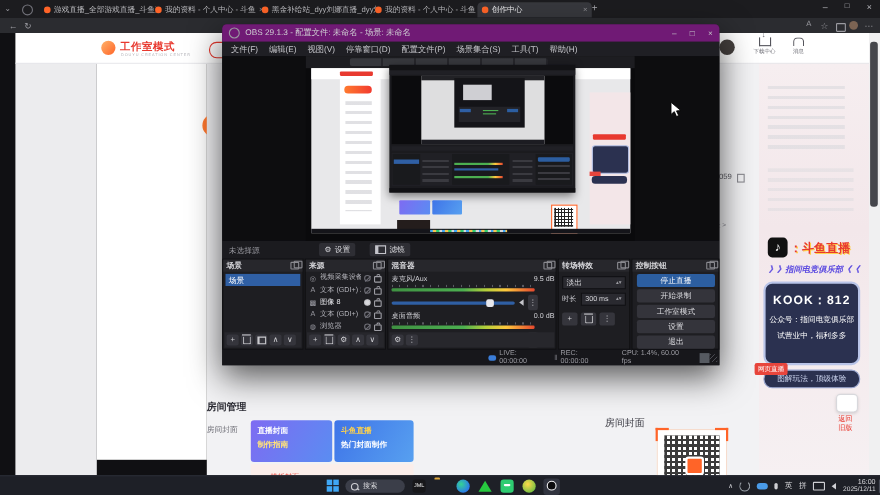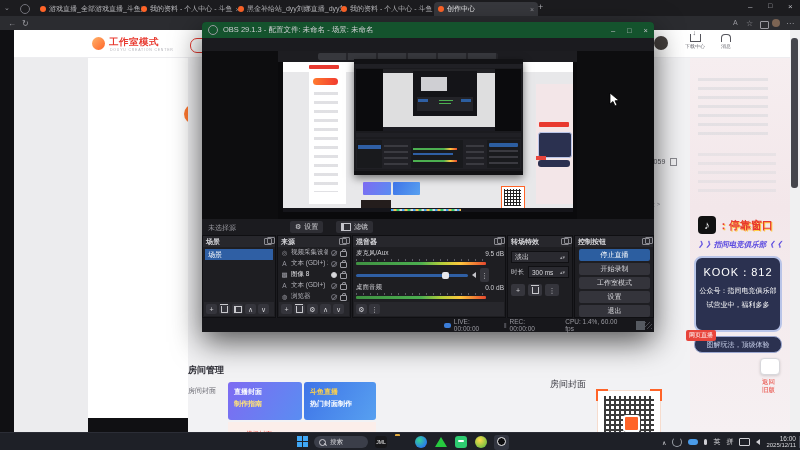--- a/index.html
+++ b/index.html
@@ -32,21 +32,21 @@
   .nav2{position:absolute;left:121px;font-size:8px;color:#60606a;}
   .arr{position:absolute;left:176px;color:#a0a0a8;font-size:6px;}
   .livebtn{left:96px;top:46px;width:64px;height:20px;border-radius:11px;
       background:linear-gradient(90deg,#ff7a2f,#f23b2f);display:flex;align-items:center;
       justify-content:center;gap:4px;color:#fff;font-size:8.5px;font-weight:bold;}
   .bars{display:inline-flex;gap:1px;align-items:flex-end;height:7px;}
   .bars i{width:1.5px;background:#fff;display:block;}
   
   .obs{left:202px;top:22px;width:452px;height:310px;background:#1b1b1f;border-radius:4px 4px 0 0;
        box-shadow:0 10px 30px rgba(0,0,0,.65);}
-  .obs-title{left:0;top:0;width:452px;height:16px;background:#14532d;border-radius:4px 4px 0 0;
+  .obs-title{left:0;top:0;width:452px;height:16px;background:#701a75;border-radius:4px 4px 0 0;
        display:flex;align-items:center;padding:0 6px;box-sizing:border-box;font-size:7.5px;color:#cfcfd3;gap:5px;}
   .obs-menu{left:0;top:16px;width:452px;height:13px;background:#1f1f24;display:flex;align-items:center;
        gap:10px;padding:0 8px;box-sizing:border-box;font-size:7.5px;color:#c6c6cb;}
   .preview{left:0;top:29px;width:452px;height:168px;background:#0d0d0f;overflow:hidden;}
   .dock{position:absolute;top:213px;height:83px;background:#1e1e22;border:1px solid #0f0f12;box-sizing:border-box;}
   .dock-h{height:11px;background:#27272c;display:flex;align-items:center;justify-content:space-between;
        padding:0 3px;font-size:7px;color:#d8d8dc;font-weight:bold;}
   .dockico{width:6px;height:5px;border:1px solid #8a8a90;border-radius:1px;position:relative;}
   .dockico::before{content:"";position:absolute;left:2px;top:-2px;width:6px;height:5px;border:1px solid #8a8a90;border-radius:1px;}
   .dock-tools{position:absolute;bottom:1px;left:1px;right:1px;height:14px;background:#27272c;
@@ -253,24 +253,24 @@
              repeating-linear-gradient(90deg,#1a1a1a 0 2px,#fff 2px 5px);opacity:.85;"></div>
         <div style="position:absolute;left:25px;top:24px;width:13px;height:13px;background:#ff6428;border:2px solid #fff;border-radius:3px;"></div>
 
       </div>
     </div>
 
     <div class="a overlaycol">
       <div class="a mrows" style="left:8px;top:20px;width:70px;height:60px;opacity:.6;"></div>
       <div class="a mrows" style="left:8px;top:95px;width:78px;height:40px;opacity:.45;"></div>
       <div class="a" style="left:8px;top:158px;width:18px;height:18px;background:#111;border-radius:4px;color:#fff;font-size:11px;text-align:center;line-height:18px;"><span>♪</span></div>
-      <div class="a" style="left:28px;top:160px;font-size:11px;font-weight:bold;color:#e8392f;text-shadow:1px 1px 0 #ffd24a;">：停靠窗口</div>
+      <div class="a" style="left:28px;top:160px;font-size:11px;font-weight:bold;color:#e8392f;text-shadow:1px 1px 0 #ffd24a;">：斗鱼直播</div>
       <div class="a" style="left:5px;top:182px;width:90px;text-align:center;font-size:7.5px;font-style:italic;font-weight:bold;color:#5b4ae0;">》》指间电竞俱乐部《《</div>
       <div class="a" style="left:4px;top:198px;width:88px;height:76px;background:#2b3150;border:2px solid #b9c4e8;border-radius:8px;box-sizing:border-box;text-align:center;color:#fff;">
-        <div style="margin-top:7px;font-size:11px;font-weight:normal;letter-spacing:1px;">KOOK：812</div>
+        <div style="margin-top:7px;font-size:11px;font-weight:bold;letter-spacing:1px;">KOOK：812</div>
         <div style="margin-top:6px;font-size:7px;">公众号：指间电竞俱乐部</div>
         <div style="margin-top:4px;font-size:7px;">试营业中，福利多多</div>
       </div>
       <div class="a" style="left:4px;top:278px;width:88px;height:17px;background:#2b3150;border:1px solid #9aa6cf;border-radius:8px;box-sizing:border-box;text-align:center;color:#cdd5ef;font-size:7px;line-height:15px;">
         <span>图解玩法，顶级体验</span>
       </div>
       <div class="a" style="left:-4px;top:272px;background:#e8453c;color:#fff;font-size:6px;padding:1px 3px;border-radius:2px;">网页直播</div>
       <div class="a" style="left:70px;top:300px;width:18px;height:15px;background:#fff;border:1px solid #d8d8dc;border-radius:4px;box-shadow:0 1px 3px rgba(0,0,0,.15);"></div>
       <div class="a" style="left:72px;top:320px;font-size:6.5px;color:#e8392f;text-align:center;line-height:1.3;">
         <div>返回</div>
@@ -284,20 +284,30 @@
 
   <div class="a obs">
     <div class="a obs-title">
       <span style="width:8px;height:8px;border:1px solid #9a9aa0;border-radius:50%;display:inline-block;"></span>
       <span>OBS 29.1.3 - 配置文件: 未命名 - 场景: 未命名</span>
       <span style="margin-left:auto;display:flex;gap:12px;color:#c2c2c7;">
         <span>–</span>
         <span>□</span>
         <span>×</span>
       </span>
+    </div>
+    <div class="a obs-menu">
+      <span>文件(F)</span>
+      <span>编辑(E)</span>
+      <span>视图(V)</span>
+      <span>停靠窗口(D)</span>
+      <span>配置文件(P)</span>
+      <span>场景集合(S)</span>
+      <span>工具(T)</span>
+      <span>帮助(H)</span>
     </div>
 
     <div class="a preview">
       <div class="a" style="left:76px;top:0;width:299px;height:168px;background:#0a0a0c;">
         <div class="a" style="left:0;top:0;width:299px;height:11px;background:#1d1d21;">
           <div class="a" style="left:40px;top:2px;width:180px;height:7px;background:repeating-linear-gradient(90deg,#37383d 0 28px,#26262b 28px 30px);border-radius:2px;"></div>
         </div>
         <div class="a" style="left:5px;top:11px;width:290px;height:150px;background:#e8e8ea;">
           <div class="a" style="left:0;top:0;width:290px;height:10px;background:#fff;">
             <div class="a" style="left:26px;top:3px;width:30px;height:4px;background:#e8392f;border-radius:1px;"></div>

